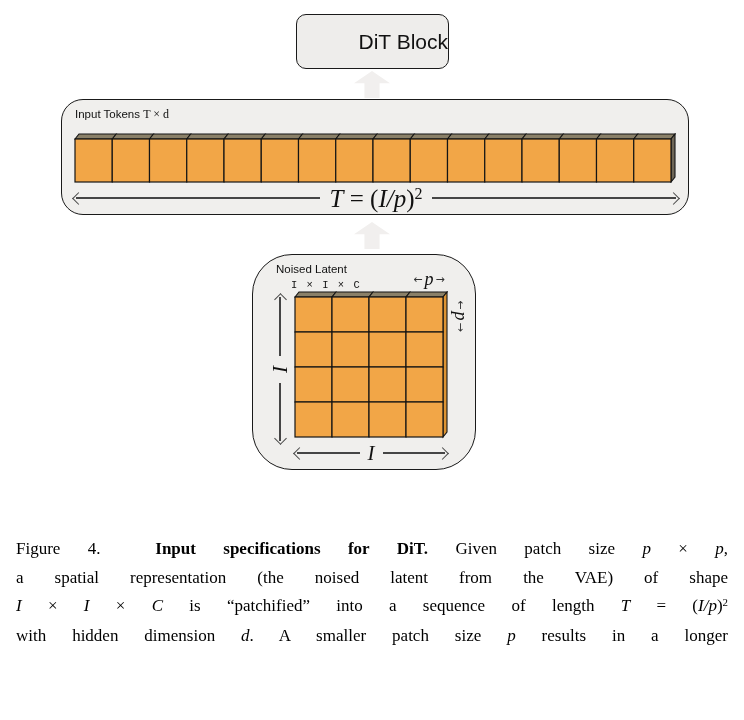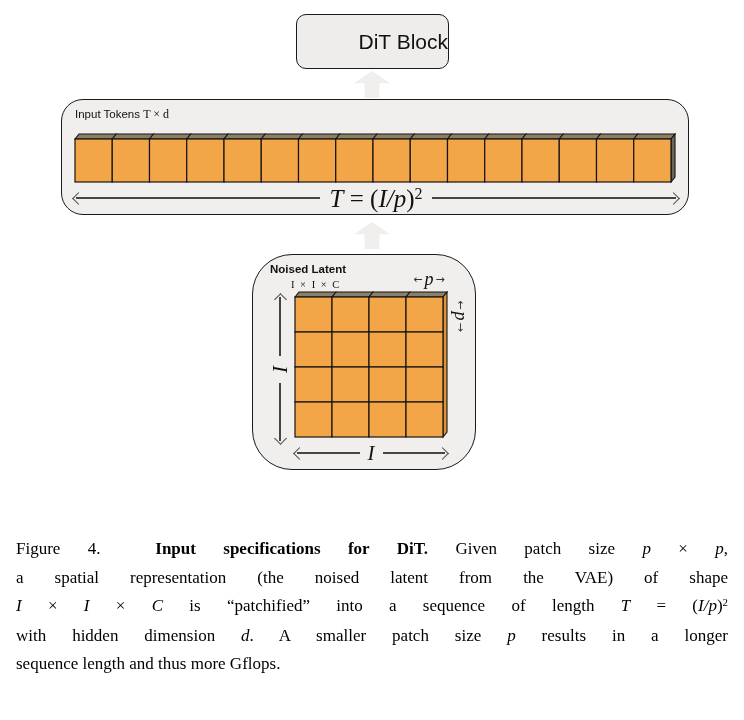--- a/index.html
+++ b/index.html
@@ -22,25 +22,25 @@
   #arrow-top{left:354px;top:71px;}
   #arrow-mid{left:354px;top:222px;}
   
   .panel{
     position:absolute;background:#F0EFED;border:1.6px solid #1A1A1A;
   }
   #tokens-box{left:61px;top:99px;width:626px;height:114px;border-radius:22px;}
   #latent-box{left:252px;top:254px;width:222px;height:214px;border-radius:40px;}
   .panel-label{position:absolute;font-size:11.5px;color:#111;white-space:nowrap;}
   #tokens-label{left:13px;top:7px;}
-  #latent-label{left:17px;top:8px;font-weight:bold;}
+  #latent-label{left:23px;top:8px;}
   .dims-serif{font-family:"Liberation Serif",serif;font-size:12px;}
   #latent-shape{
     position:absolute;left:38px;top:24px;color:#111;
-    font-family:Liberation Serif, serif;font-size:10.5px;letter-spacing:1.5px;
+    font-family:Liberation Mono, monospace;font-size:10.5px;letter-spacing:1.5px;
   }
   #token-row{position:absolute;left:12px;top:33px;}
   #latent-grid{position:absolute;left:41px;top:36px;}
   
   .dim-h{display:flex;align-items:center;}
   .dim-v{display:flex;flex-direction:column;align-items:center;}
   .dimline{flex:1;background:#454545;}
   .dimline.h{height:1.3px;}
   .dimline.v{width:1.3px;}
   .chev{width:8px;height:8px;border-left:1.3px solid #454545;border-bottom:1.3px solid #454545;flex:none;}
@@ -183,14 +183,13 @@
     <span class="chev left"></span>
     <div class="dimline h"></div>
     <span class="math i-label-h">I</span>
     <div class="dimline h"></div>
     <span class="chev right"></span>
   </div>
 </div>
 
 <div id="caption">
   <div id="caption-main"><span class="seg-rm">Figure 4.&nbsp; </span><span class="seg-bf">Input specifications for DiT.</span><span class="seg-rm"> Given patch size </span><span class="seg-it">p</span><span class="seg-rm"> × </span><span class="seg-it">p</span><span class="seg-rm">,</span><br><span class="seg-rm">a spatial representation (the noised latent from the VAE) of shape</span><br><span class="seg-it">I</span><span class="seg-rm"> × </span><span class="seg-it">I</span><span class="seg-rm"> × </span><span class="seg-it">C</span><span class="seg-rm"> is “patchified” into a sequence of length </span><span class="seg-it">T</span><span class="seg-rm"> = (</span><span class="seg-it">I/p</span><span class="seg-rm">)</span><span class="seg-sup">2</span><br><span class="seg-rm">with hidden dimension </span><span class="seg-it">d</span><span class="seg-rm">. A smaller patch size </span><span class="seg-it">p</span><span class="seg-rm"> results in a longer</span></div>
-  <div id="caption-last">sequence length and thus more Gflops.</div>
 </div>
 
 </body></html>

